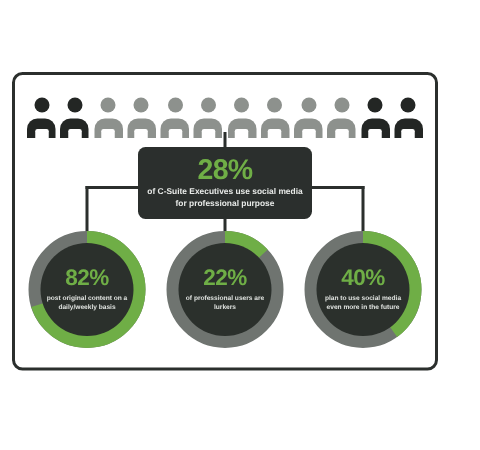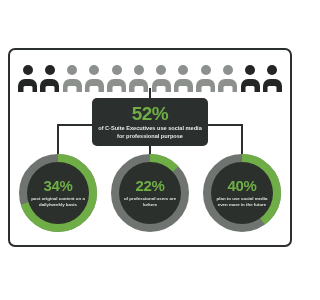--- a/index.html
+++ b/index.html
@@ -142,31 +142,31 @@
       </div>
     </div>
 
   <div class="conn" style="left:57px;top:124px;width:186px;height:2px;"></div>
   <div class="conn" style="left:57px;top:124px;width:2px;height:32px;"></div>
   <div class="conn" style="left:149px;top:124px;width:2px;height:32px;"></div>
   <div class="conn" style="left:241px;top:124px;width:2px;height:32px;"></div>
   <div class="conn" style="left:149px;top:88px;width:2px;height:12px;"></div>
 
   <div class="callout">
-    <div class="big">52%</div>
+    <div class="big">28%</div>
     <div class="sub">of C-Suite Executives use social media for professional purpose</div>
   </div>
 
   <div class="donut" id="d1">
     <svg viewBox="0 0 80 80">
       <circle cx="40" cy="40" r="34.5" fill="none" stroke="#6f7470" stroke-width="9"></circle>
       <circle class="arc" cx="40" cy="40" r="34.5" fill="none" stroke="#6fae46" stroke-width="9" stroke-linecap="butt" transform="rotate(-90 40 40)" stroke-dasharray="151.73892516838703 216.76989309769573"></circle>
     </svg>
     <div class="inner">
-      <div class="num">34%</div>
+      <div class="num">82%</div>
       <div class="cap">post original content on a daily/weekly basis</div>
     </div>
   </div>
 
   <div class="donut" id="d2">
     <svg viewBox="0 0 80 80">
       <circle cx="40" cy="40" r="34.5" fill="none" stroke="#6f7470" stroke-width="9"></circle>
       <circle class="arc" cx="40" cy="40" r="34.5" fill="none" stroke="#6fae46" stroke-width="9" stroke-linecap="butt" transform="rotate(-90 40 40)" stroke-dasharray="28.180086102700443 216.76989309769573"></circle>
     </svg>
     <div class="inner">

